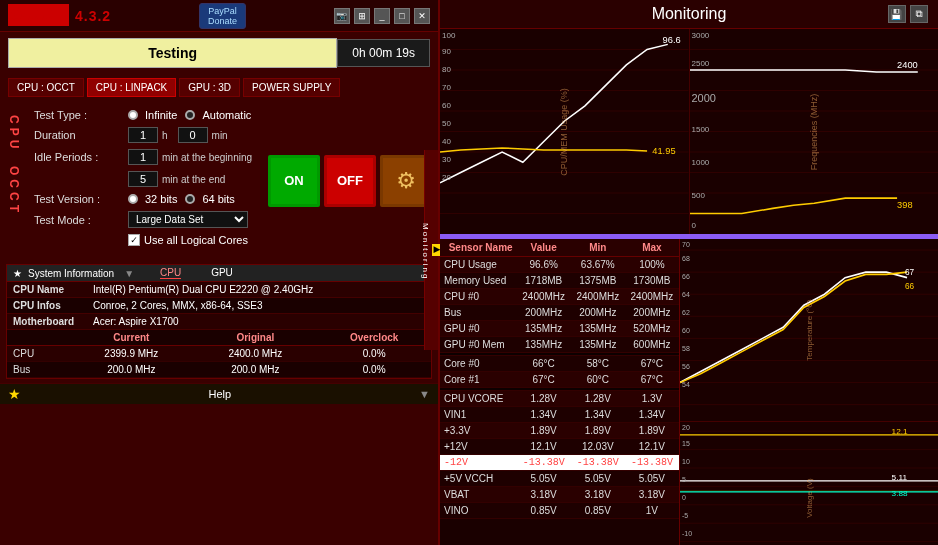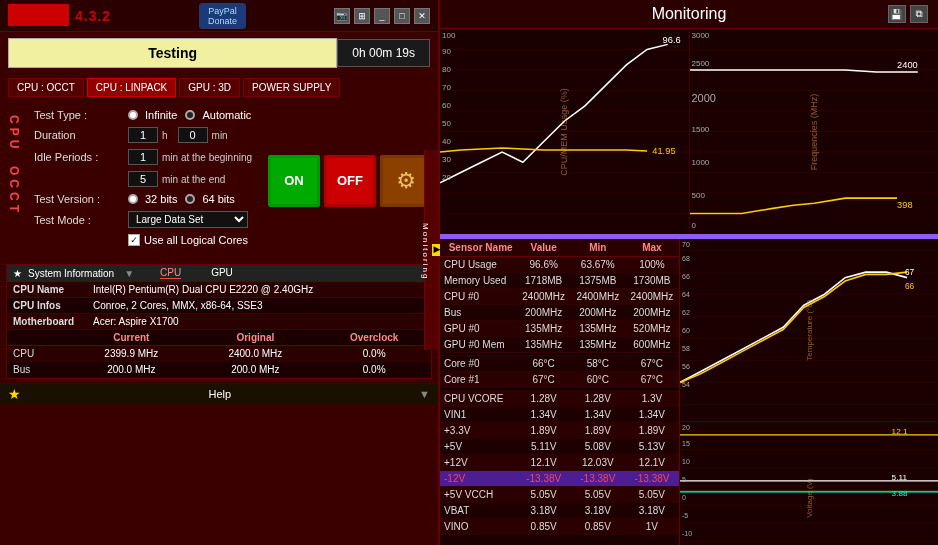--- a/index.html
+++ b/index.html
@@ -390,21 +390,21 @@
       background: #2a0000;
       color: #ff8888;
       padding: 3px 4px;
       border-bottom: 1px solid #600;
       text-align: center;
     }
     .sensor-table thead th:first-child { text-align: right; }
     .sensor-table tbody tr { cursor: default; }
     .sensor-table tbody tr:nth-child(odd) td { background: #2a0000; }
     .sensor-table tbody tr:nth-child(even) td { background: #1e0000; }
-    .sensor-table tbody tr.highlight td { background: #4c1d95; color: #ff4444; }
+    .sensor-table tbody tr.highlight td { background: #ffffff; color: #ff4444; font-family: Liberation Mono, monospace; }
     .sensor-table tbody tr.section-gap td { background: #0d0000; padding: 1px; }
     .sensor-table td {
       padding: 2px 4px;
       border-bottom: 1px solid #300;
       color: #ddd;
       text-align: center;
     }
     .sensor-table td:first-child { text-align: left; }
 
     
@@ -760,26 +760,20 @@
             <td>1.34V</td>
             <td>1.34V</td>
           </tr>
           <tr>
             <td>+3.3V</td>
             <td>1.89V</td>
             <td>1.89V</td>
             <td>1.89V</td>
           </tr>
           <tr>
-            <td>+5V</td>
-            <td>5.11V</td>
-            <td>5.08V</td>
-            <td>5.13V</td>
-          </tr>
-          <tr>
             <td>+12V</td>
             <td>12.1V</td>
             <td>12.03V</td>
             <td>12.1V</td>
           </tr>
           <tr class="highlight">
             <td>-12V</td>
             <td>-13.38V</td>
             <td>-13.38V</td>
             <td>-13.38V</td>

